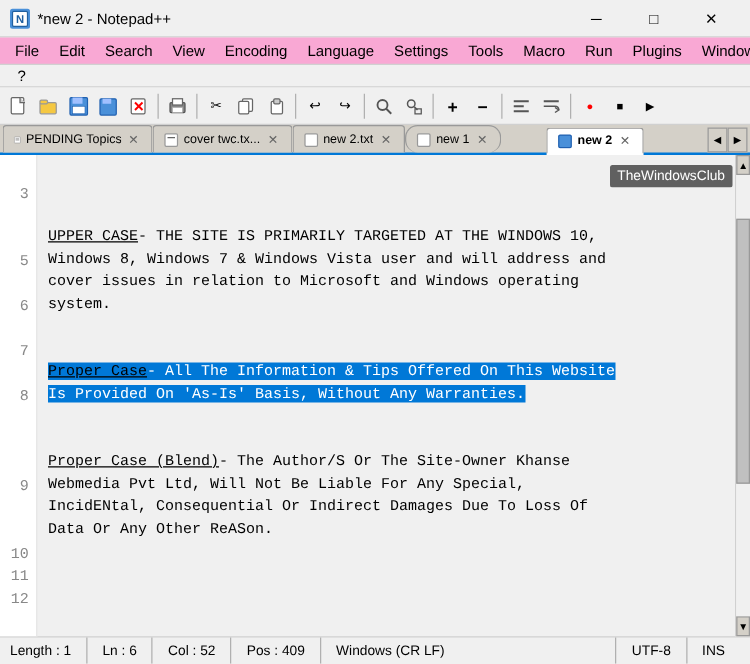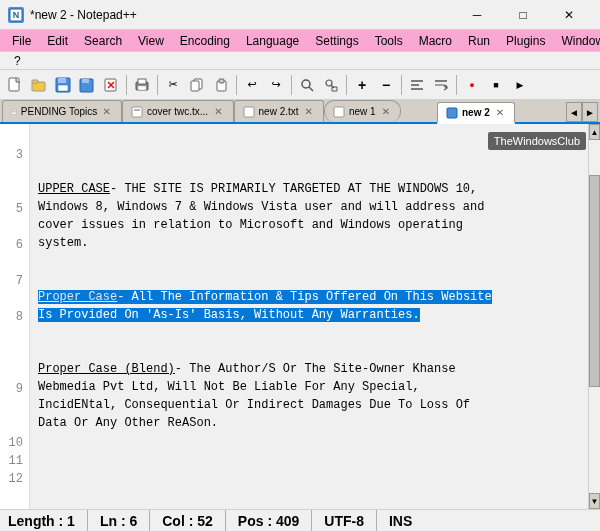--- a/index.html
+++ b/index.html
@@ -210,25 +210,24 @@
       pointer-events: none;
     }
 
     
     .status-bar {
       background: #f0f0f0;
       height: 22px;
       display: flex;
       align-items: flex-end;
       padding: 0 8px;
-      font-size: 14px;
+      font-size: 11px;
       color: #000;
       border-top: 1px solid #d0d0d0;
       gap: 0;
-      font-weight: bold;
     }
     .status-segment {
       padding: 0 12px;
       border-right: 1px solid #b0b0b0;
       height: 100%;
       display: flex;
       align-items: center;
     }
     .status-segment:first-child { padding-left: 0; }
     .status-segment:last-child { border-right: none; }
@@ -472,21 +471,21 @@
 13</div>
 
     <div class="editor-content" contenteditable="true" spellcheck="false" style=""><span>
 </span><span>
 </span><span><span class="underline">UPPER CASE</span>- THE SITE IS PRIMARILY TARGETED AT THE WINDOWS 10,
 Windows 8, Windows 7 &amp; Windows Vista user and will address and
 cover issues in relation to Microsoft and Windows operating
 system.
 </span>
 <span>
-</span><span style="background:#0078d7;color:#fff;display:inline;"><span class="underline" style="color:#e5e5e5;font-family:Liberation Mono, monospace;">Proper Case</span>- All The Information &amp; Tips Offered On This Website
+</span><span style="background:#0078d7;color:#fff;display:inline;"><span class="underline" style="color:#000000;font-family:Liberation Mono, monospace;">Proper Case</span>- All The Information &amp; Tips Offered On This Website
 Is Provided On 'As-Is' Basis, Without Any Warranties.
 </span>
 <span>
 </span><span><span class="underline">Proper Case (Blend)</span>- The Author/S Or The Site-Owner Khanse
 Webmedia Pvt Ltd, Will Not Be Liable For Any Special,
 IncidENtal, Consequential Or Indirect Damages Due To Loss Of
 Data Or Any Other ReASon.
 </span>
 <span>
 </span>
@@ -506,17 +505,18 @@
       </div>
       <div class="v-scrollbar-btn">▼</div>
     </div>
   </div>
 
   <div class="status-bar">
     <div class="status-segment">Length : 1</div>
     <div class="status-segment">Ln : 6</div>
     <div class="status-segment">Col : 52</div>
     <div class="status-segment">Pos : 409</div>
+    <div class="status-segment" style="flex:1;">Windows (CR LF)</div>
     <div class="status-segment">UTF-8</div>
     <div class="status-segment">INS</div>
   </div>
 
 </div>
 
 </body></html>

